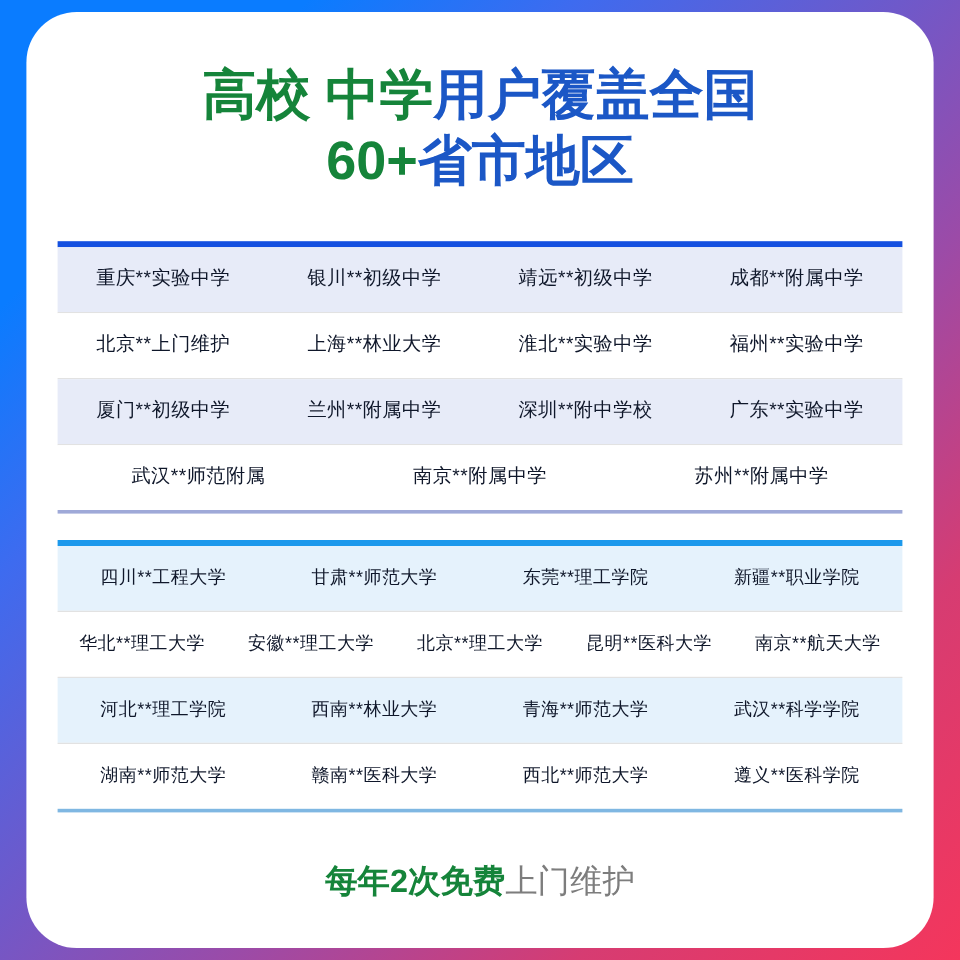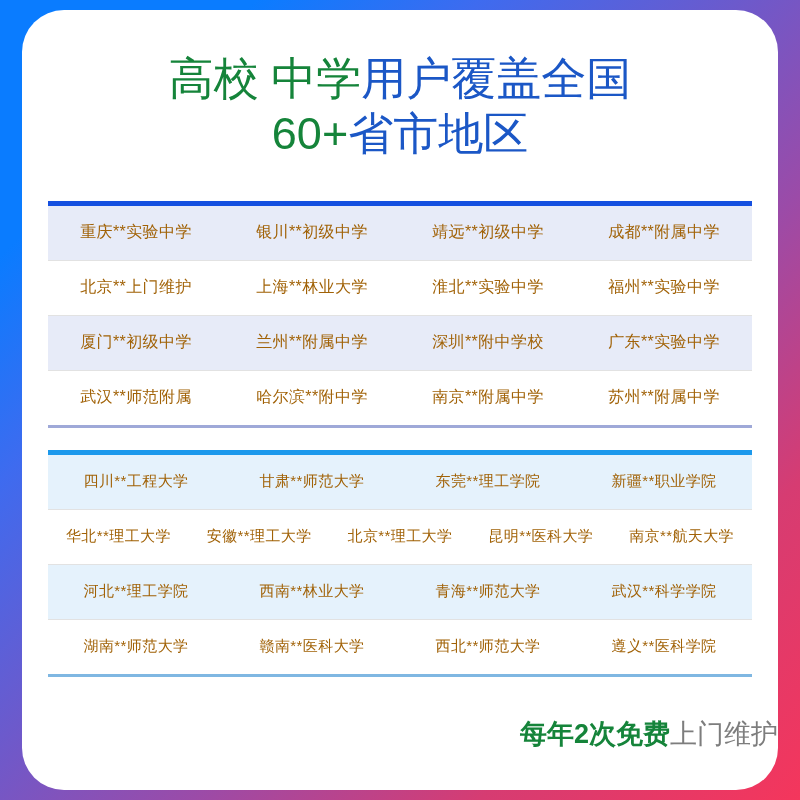--- a/index.html
+++ b/index.html
@@ -32,21 +32,21 @@
     background: #FFFFFF;
     border-radius: 42px;
     overflow: hidden;
   }
 
   
   .heading {
     padding-top: 42px;
     text-align: center;
     line-height: 1.22;
-    font-weight: normal;
+    font-weight: bold;
     font-size: 45px;
     letter-spacing: 0px;
   }
   .heading .line { display: block; white-space: nowrap; }
   .hl-green { color: #15843A; }
   .hl-blue  { color: #1B57C6; }
 
   
   .table-block {
     margin: 0 auto;
@@ -82,30 +82,30 @@
   .sep {
     height: 1px;
     background: #E2E2E2;
     width: 100%;
   }
 
   .cell {
     flex: 1 1 0;
     text-align: center;
     font-size: 16px;
-    color: #a16207;
+    color: #0f172a;
     white-space: nowrap;
     letter-spacing: 0.4px;
   }
   #table-universities .cell { font-size: 15px; }
 
   
   .footer {
     margin-top: 39px;
-    text-align: right;
+    text-align: center;
     font-size: 27px;
     font-weight: bold;
     white-space: nowrap;
   }
   .ft-green { color: #15843A; }
   .ft-gray  { color: #7D7D7D; font-weight: normal; }
 </style>
 </head>
 <body>
 
@@ -142,21 +142,20 @@
     <div class="row tint-lav">
       <div class="cell">厦门**初级中学</div>
       <div class="cell">兰州**附属中学</div>
       <div class="cell">深圳**附中学校</div>
       <div class="cell">广东**实验中学</div>
     </div>
     <div class="sep"></div>
 
     <div class="row plain">
       <div class="cell">武汉**师范附属</div>
-      <div class="cell">哈尔滨**附中学</div>
       <div class="cell">南京**附属中学</div>
       <div class="cell">苏州**附属中学</div>
     </div>
 
     <div class="bottom-bar lav"></div>
   </div>
 
   <div class="table-block" id="table-universities">
     <div class="top-bar blue-light"></div>
 

